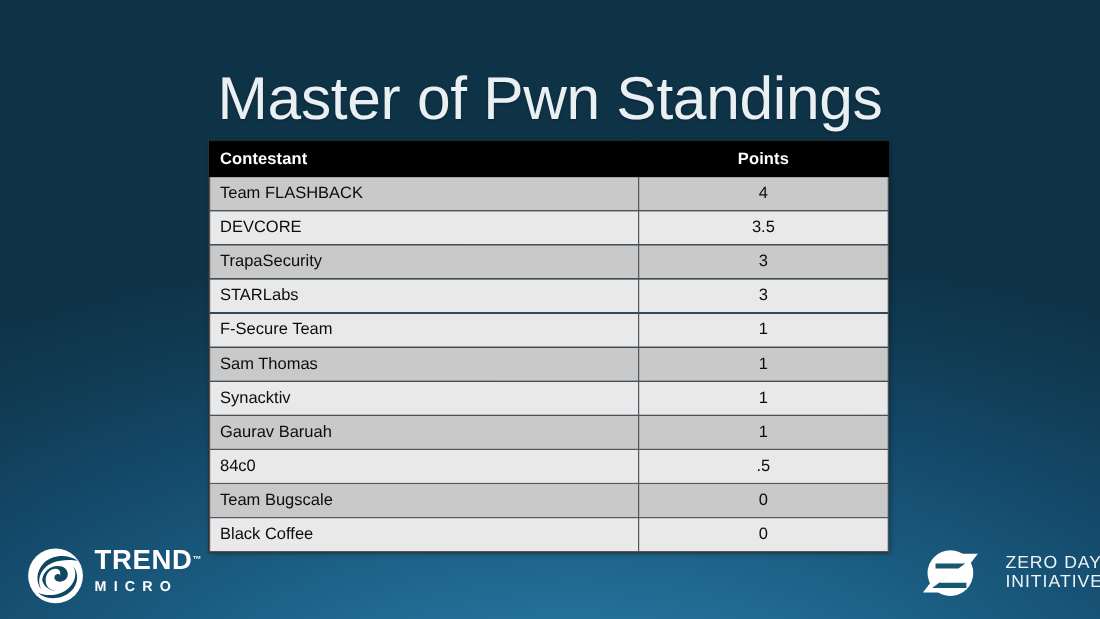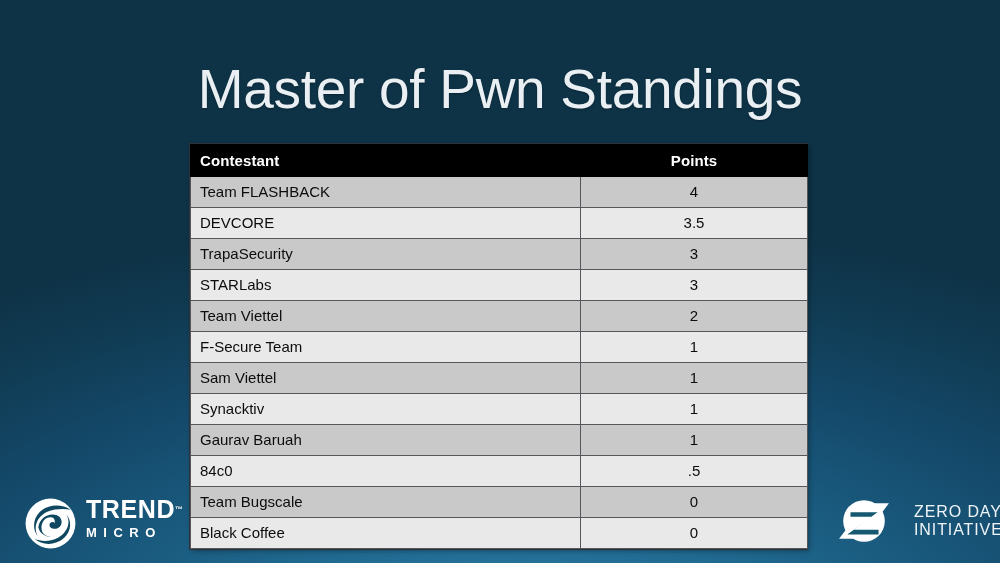--- a/index.html
+++ b/index.html
@@ -33,21 +33,21 @@
     line-height: 1.05;
     text-shadow: 0 1px 2px rgba(0,0,0,0.28);
     white-space: nowrap;
     margin-top: 17px;
   }
 
   
   .table-wrap {
     position: absolute;
     left: 190px;
-    top: 144px;
+    top: 128px;
     width: 617px;
     box-shadow: 0 0 0 1px #2b3338, 2px 2px 5px rgba(0,0,0,0.35);
   }
   table.standings {
     border-collapse: collapse;
     width: 100%;
     table-layout: fixed;
   }
   table.standings col.c-name { width: 390px; }
   table.standings col.c-pts  { width: 227px; }
@@ -168,30 +168,26 @@
             <td class="pts">3.5</td>
           </tr>
           <tr class="odd">
             <td>TrapaSecurity</td>
             <td class="pts">3</td>
           </tr>
           <tr class="even">
             <td>STARLabs</td>
             <td class="pts">3</td>
           </tr>
-          <tr class="odd">
-            <td>Team Viettel</td>
-            <td class="pts">2</td>
-          </tr>
           <tr class="even">
             <td>F-Secure Team</td>
             <td class="pts">1</td>
           </tr>
           <tr class="odd">
-            <td>Sam Viettel</td>
+            <td>Sam Thomas</td>
             <td class="pts">1</td>
           </tr>
           <tr class="even">
             <td>Synacktiv</td>
             <td class="pts">1</td>
           </tr>
           <tr class="odd">
             <td>Gaurav Baruah</td>
             <td class="pts">1</td>
           </tr>

